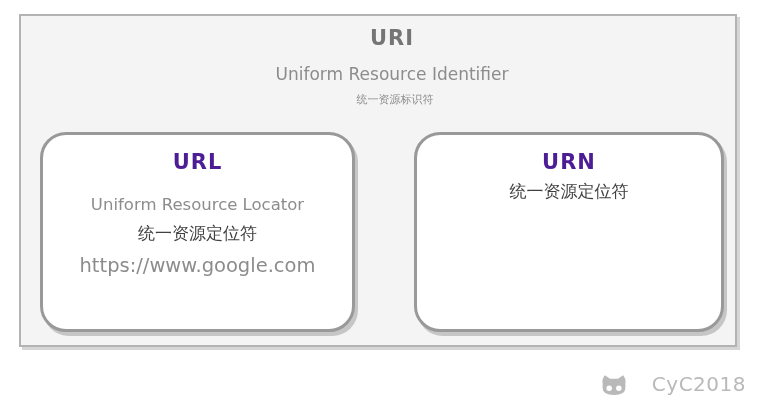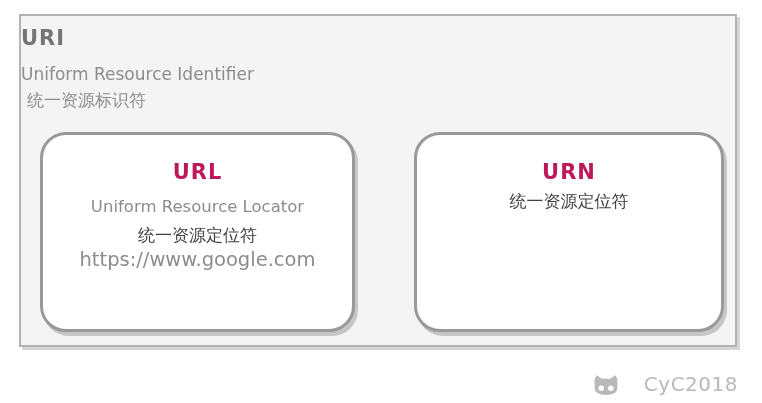--- a/index.html
+++ b/index.html
@@ -13,74 +13,75 @@
 
   
   .uri-box {
     position: absolute;
     left: 19px; top: 14px;
     width: 718px; height: 333px;
     background: #f4f4f4;
     border: 2px solid #b3b3b3;
     box-shadow: 3px 3px 0 #d6d6d6;
   }
-  .uri-header { padding-top: 7px; }
+  .uri-header { text-align: center; padding-top: 7px; margin-left: 28px; }
   .uri-title {
     font-size: 21px; font-weight: bold;
     color: #757575;
     letter-spacing: 1px;
     line-height: 30px;
   }
   .uri-sub-en {
     font-size: 17px; color: #8c8c8c;
     line-height: 24px; margin-top: 9px;
   }
   .uri-sub-zh {
-    font-size: 17px; color: #8c8c8c;
+    font-size: 11px; color: #8c8c8c;
     line-height: 24px; margin-top: 2px; padding-left: 6px;
   }
 
   
   .inner-box {
     position: absolute;
     top: 116px;
     height: 200px;
     background: #ffffff;
     border: 3px solid #999999;
     border-radius: 26px;
     box-shadow: 3px 4px 0 #c6c6c6;
     text-align: center;
   }
   .inner-box.url { left: 19px;  width: 315px; }
   .inner-box.urn { left: 393px; width: 310px; }
   .box-title {
-    margin-top: 25px;
+    margin-top: 15px;
     font-size: 21px; font-weight: bold;
-    color: #be185d;
+    color: #4c1d95;
     letter-spacing: 1px;
   }
   .box-name-en {
-    margin-top: 12px;
+    margin-top: 20px;
     font-size: 16.5px; color: #8c8c8c;
     line-height: 22px;
   }
   .box-name-zh {
     margin-top: 5px;
     font-size: 17px; color: #404040;
     line-height: 24px;
   }
   .box-example {
+    margin-top: 8px;
     font-size: 19.5px; color: #8c8c8c;
     line-height: 26px;
   }
 
   
   .watermark {
     position: absolute;
-    right: 24px; bottom: 7px;
+    right: 16px; bottom: 7px;
     display: flex; align-items: center;
     gap: 24px;
   }
   .watermark svg { display: block; }
   .watermark-label {
     font-size: 20px;
     color: #b9b9b9;
     letter-spacing: 0.5px;
   }
 </style>

